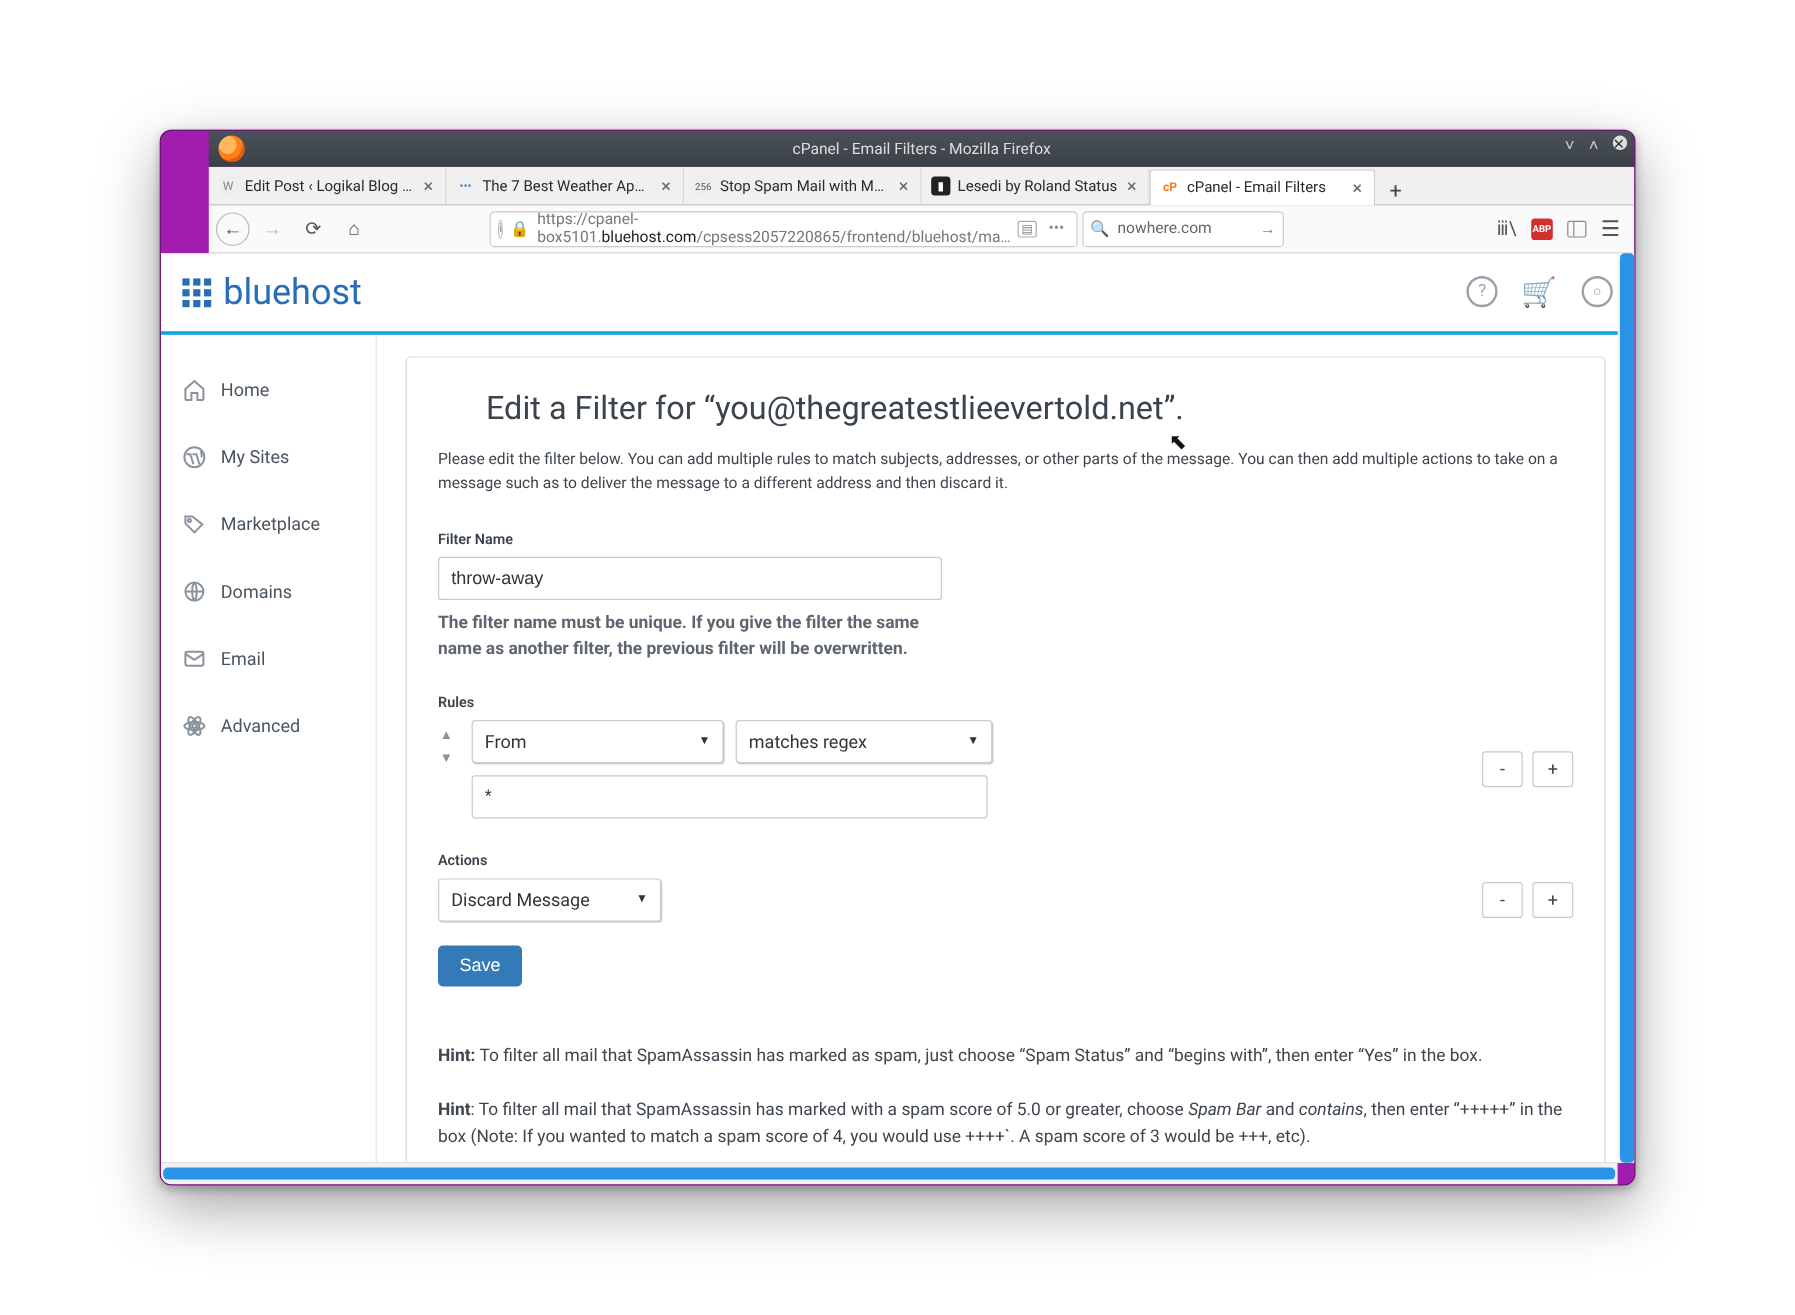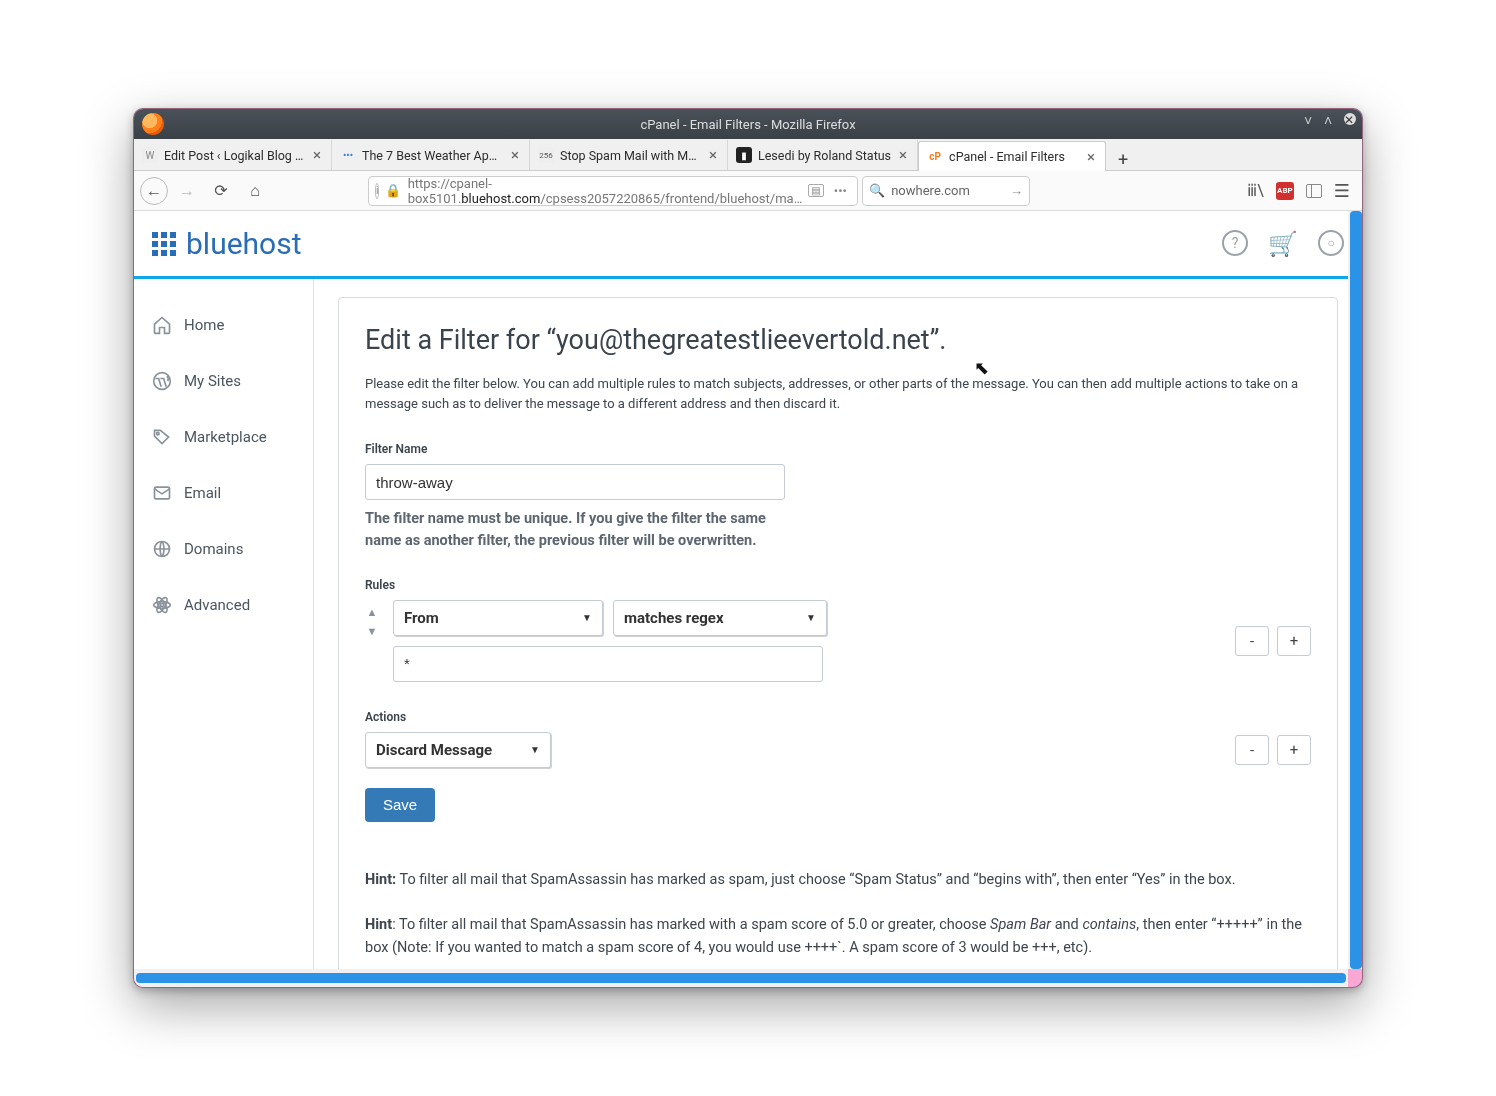--- a/index.html
+++ b/index.html
@@ -1,18 +1,18 @@
 <!DOCTYPE html>
 <html><head>
 <meta charset="utf-8">
 <style>
   * { box-sizing: border-box; margin: 0; padding: 0; }
   html, body { width: 1496px; height: 1096px; font-family: -apple-system, BlinkMacSystemFont, "Segoe UI", Roboto, "Helvetica Neue", Arial, sans-serif; background: #fff; }
   .desktop { width: 1496px; height: 1096px; background: #fff; position: relative; display:flex; align-items:center; justify-content:center;}
-  .window { width: 1230px; height: 880px; background: #f9a8d4; border-radius: 10px; box-shadow: 0 18px 50px rgba(0,0,0,0.35), 0 3px 8px rgba(0,0,0,0.25); overflow: hidden; position: relative; border:1px solid rgba(0,0,0,0.4);}
+  .window { width: 1230px; height: 880px; background: #a21caf; border-radius: 10px; box-shadow: 0 18px 50px rgba(0,0,0,0.35), 0 3px 8px rgba(0,0,0,0.25); overflow: hidden; position: relative; border:1px solid rgba(0,0,0,0.4);padding-left:40px;}
   
   .titlebar { height: 30px; background: linear-gradient(#4a5158,#394046); color: #ddd; display:flex; align-items:center; font-size:13px; position:relative; }
   .titlebar .ff-icon { width:22px; height:22px; margin-left:8px; border-radius:50%; background: radial-gradient(circle at 35% 35%, #ffb85c 0 36%, #ff7f1a 38% 60%, #e65a0c 62% 100%); position:relative; }
   .titlebar .title { position:absolute; left:50%; transform:translateX(-50%); }
   .titlebar .ctrls { position:absolute; right:6px; top:4px; display:flex; gap:8px; align-items:center;}
   .titlebar .ctrls span { width:12px; height:12px; display:inline-block; }
   .chev { color:#ccc; font-size:14px; }
   .closebtn { width:18px; height:18px; border-radius:50%; background:#ddd; color:#333; font-size:12px; display:flex; align-items:center; justify-content:center; }
   
   .tabstrip { height:32px; background:#f0f0f1; display:flex; align-items:flex-end; border-bottom:1px solid #ccc; }
@@ -49,30 +49,30 @@
   .waffle span { background:#2a6db7; }
   .bh-header .right { margin-left:auto; display:flex; gap:20px; color:#9aa1aa; font-size:20px;}
   .circ-outline { width:26px; height:26px; border:2px solid #9aa1aa; border-radius:50%; display:flex; align-items:center; justify-content:center; font-size:14px;}
   
   .bh-body { position:absolute; top:68px; left:0; right:0; bottom:0; display:flex;}
   .bh-sidebar { width:180px; border-right:1px solid #e2e3e5; padding-top:18px;}
   .bh-sidebar .item { display:flex; align-items:center; gap:12px; padding:18px 18px; color:#4b5560; font-size:15px;}
   .bh-sidebar .item svg, .bh-sidebar .item .ic { width:20px; height:20px; flex:0 0 20px; color:#8a929c;}
   .bh-main { flex:1; padding:18px 24px 0 24px; overflow:hidden;}
   .panel { border:1px solid #d6dbe0; border-radius:4px; padding:26px 26px 10px 26px; min-height:660px; position:relative;}
-  h1.pg-title { font-size:27px; font-weight:400; color:#3b434c; margin-bottom:18px;}
+  h1.pg-title { font-size:27px; font-weight:400; color:#3b434c; margin-bottom:18px;margin-left:40px;}
   .lead { font-size:13px; color:#3e454e; line-height:1.55; margin-bottom:28px;}
   .section-label { font-weight:600; font-size:12px; color:#3b434c; margin-bottom:8px;}
   .txt-input, .sel { height:36px; border:1px solid #c5cbd2; border-radius:3px; padding:0 10px; font-size:15px; color:#333; background:#fff;}
   .filtername { width:420px; }
   .help { font-size:14.5px; color:#5d6670; margin-top:8px; line-height:1.5; max-width:420px;font-weight:bold;}
   .rules { margin-top:26px;}
   .rule-row { display:flex; align-items:flex-start; gap:14px; position:relative;}
   .reorder { display:flex; flex-direction:column; gap:6px; color:#8a929c; font-size:11px; padding-top:6px; width:14px; align-items:center;}
-  .sel { display:flex; align-items:center; justify-content:space-between; gap:8px; box-shadow: 1px 1px 0 rgba(0,0,0,0.18); font-weight: bold;}
+  .sel { display:flex; align-items:center; justify-content:space-between; gap:8px; box-shadow: 1px 1px 0 rgba(0,0,0,0.18);}
   .sel .caret { font-size:10px; color:#333;}
   .sel.from { width:210px;}
   .sel.match { width:214px;}
   .regex-input { width:430px; margin-top:10px;}
   .pm-group { margin-left:auto; display:flex; gap:8px; align-self:center;}
   .pm { width:34px; height:30px; border:1px solid #c5cbd2; border-radius:3px; background:#fff; display:flex; align-items:center; justify-content:center; font-size:15px; color:#444;}
   .actions { margin-top:28px;}
   .action-row { display:flex; align-items:center; gap:14px;}
   .sel.action { width:186px;}
   .savebtn { margin-top:20px; background:#337ab7; color:#fff; border:none; border-radius:4px; height:34px; padding:0 18px; font-size:15px;}
@@ -204,31 +204,31 @@
           </div>
           <div class="item">
             <svg class="ic" viewBox="0 0 24 24" fill="none" stroke="#8a929c" stroke-width="2">
                 <path d="M20 12l-8 8-9-9V4h7z"></path>
                 <circle cx="7" cy="8" r="1.5"></circle>
               </svg>
             <span>Marketplace</span>
           </div>
           <div class="item">
             <svg class="ic" viewBox="0 0 24 24" fill="none" stroke="#8a929c" stroke-width="2">
+                <circle cx="12" cy="12" r="9"></circle>
+                <path d="M3 12h18M12 3c3 3 3 15 0 18M12 3c-3 3-3 15 0 18"></path>
+              </svg>
+            <span>Domains</span>
+          </div>
+          <div class="item">
+            <svg class="ic" viewBox="0 0 24 24" fill="none" stroke="#8a929c" stroke-width="2">
                 <rect x="3" y="5" width="18" height="14" rx="2"></rect>
                 <path d="M3 7l9 6 9-6"></path>
               </svg>
             <span>Email</span>
-          </div>
-          <div class="item">
-            <svg class="ic" viewBox="0 0 24 24" fill="none" stroke="#8a929c" stroke-width="2">
-                <circle cx="12" cy="12" r="9"></circle>
-                <path d="M3 12h18M12 3c3 3 3 15 0 18M12 3c-3 3-3 15 0 18"></path>
-              </svg>
-            <span>Domains</span>
           </div>
           <div class="item">
             <svg class="ic" viewBox="0 0 24 24" fill="none" stroke="#8a929c" stroke-width="2">
                 <circle cx="12" cy="12" r="2"></circle>
                 <ellipse cx="12" cy="12" rx="10" ry="4"></ellipse>
                 <ellipse cx="12" cy="12" rx="10" ry="4" transform="rotate(60 12 12)"></ellipse>
                 <ellipse cx="12" cy="12" rx="10" ry="4" transform="rotate(-60 12 12)"></ellipse>
               </svg>
             <span>Advanced</span>
           </div>

